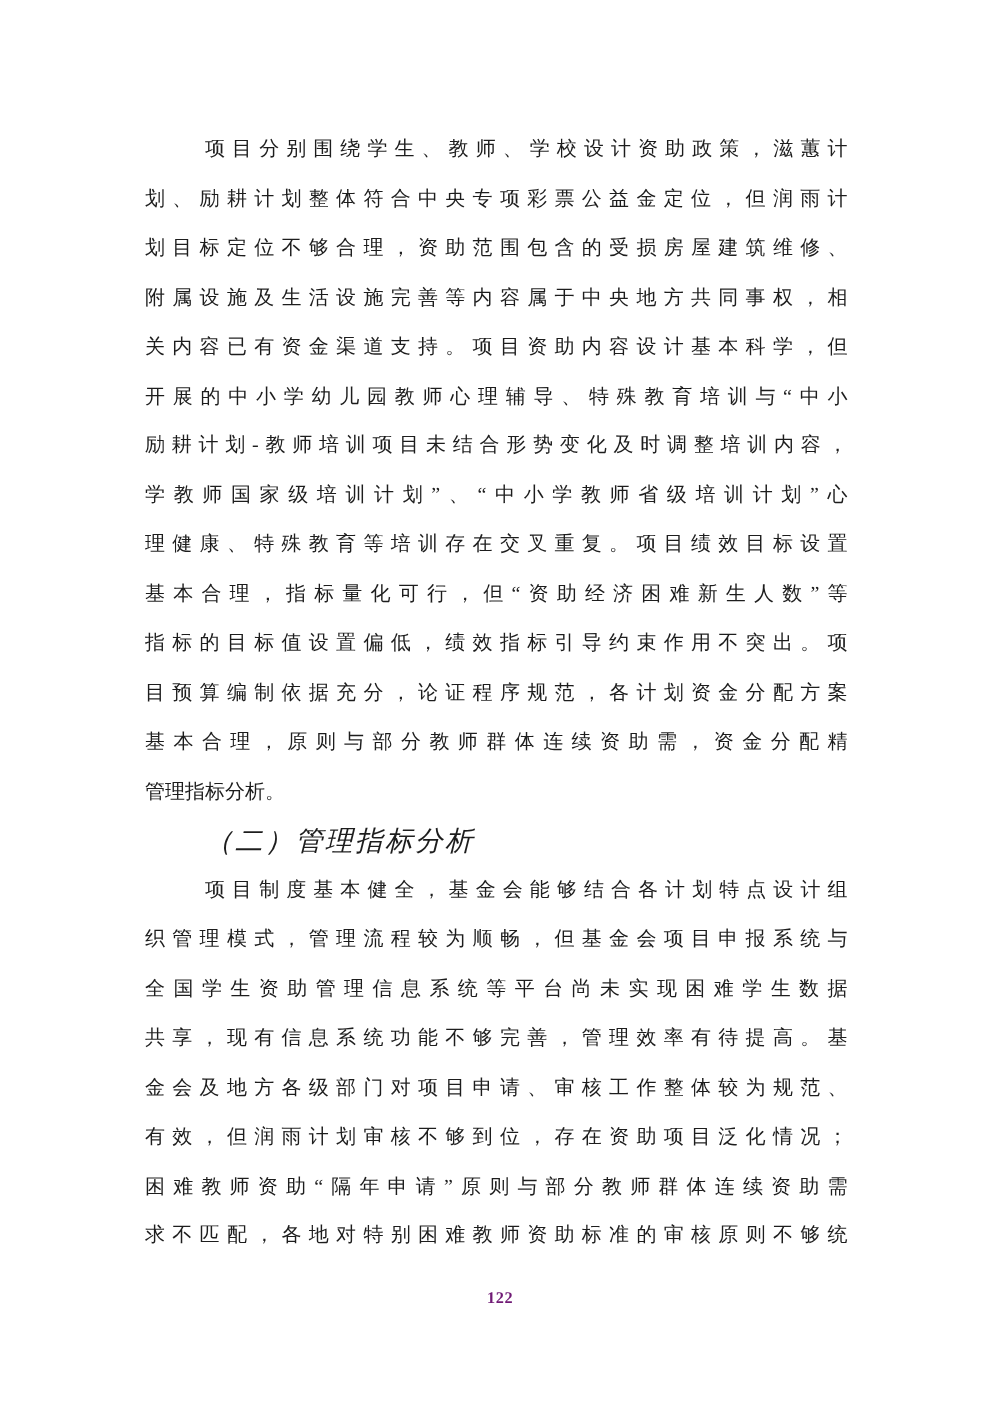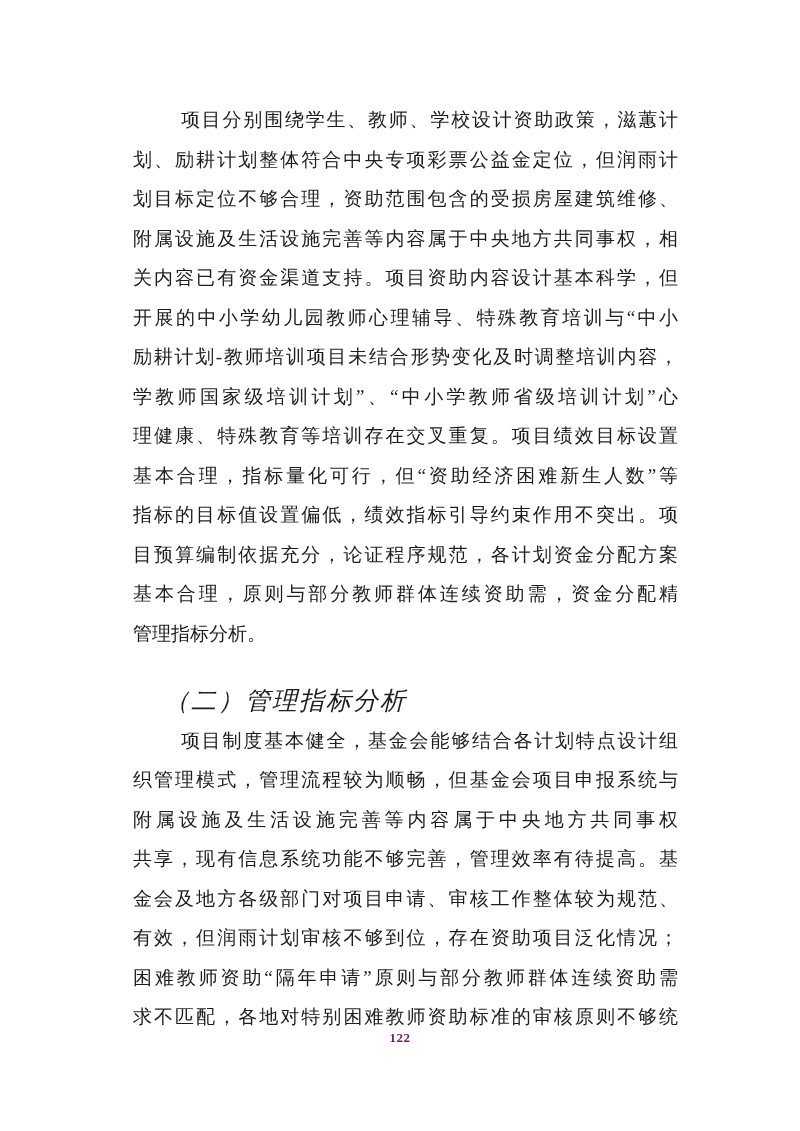--- a/index.html
+++ b/index.html
@@ -22,42 +22,40 @@
     top: 100px;
     width: 562px;
   }
   .para {
     margin: 0;
     padding: 0;
   }
   .line {
     height: 39.5px;
     line-height: 39.5px;
-    font-size: 19px;
+    font-size: 16px;
     text-align: justify;
     text-align-last: justify;
     text-justify: inter-character;
     white-space: nowrap;
     overflow: visible;
-    margin-left: 17px;
   }
   .para .line:first-child {
     text-indent: 48px;
   }
   .para.last-line-left .line:last-child {
     text-align-last: left;
   }
   .section-heading {
     height: 39.5px;
     line-height: 39.5px;
-    font-size: 25px;
+    font-size: 22px;
     padding-left: 48px;
     font-style: italic;
     letter-spacing: 2px;
-    margin-top: 28px;
   }
   .page-number {
     position: absolute;
     left: 0;
     right: 0;
     top: 1030px;
     text-align: center;
     font-size: 13px;
     font-weight: bold;
     letter-spacing: 0.5px;
@@ -84,21 +82,21 @@
         <div class="line">目预算编制依据充分，论证程序规范，各计划资金分配方案</div>
         <div class="line">基本合理，原则与部分教师群体连续资助需，资金分配精</div>
         <div class="line">管理指标分析。</div>
       </div>
 
     <div class="section-heading">（二）管理指标分析</div>
 
     <div class="para">
         <div class="line">项目制度基本健全，基金会能够结合各计划特点设计组</div>
         <div class="line">织管理模式，管理流程较为顺畅，但基金会项目申报系统与</div>
-        <div class="line">附属设施及生活设施完善等内容属于中央地方共同事权</div>
+        <div class="line">全国学生资助管理信息系统等平台尚未实现困难学生数据</div>
         <div class="line">共享，现有信息系统功能不够完善，管理效率有待提高。基</div>
         <div class="line">金会及地方各级部门对项目申请、审核工作整体较为规范、</div>
         <div class="line">有效，但润雨计划审核不够到位，存在资助项目泛化情况；</div>
         <div class="line">困难教师资助“隔年申请”原则与部分教师群体连续资助需</div>
         <div class="line">求不匹配，各地对特别困难教师资助标准的审核原则不够统</div>
       </div>
   </div>
 
   <div class="page-number">122</div>
 </div>

